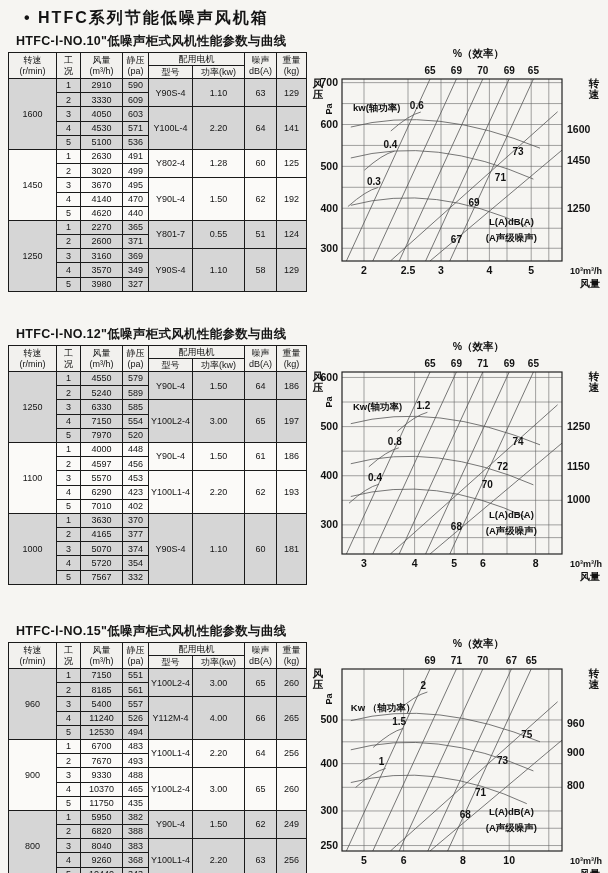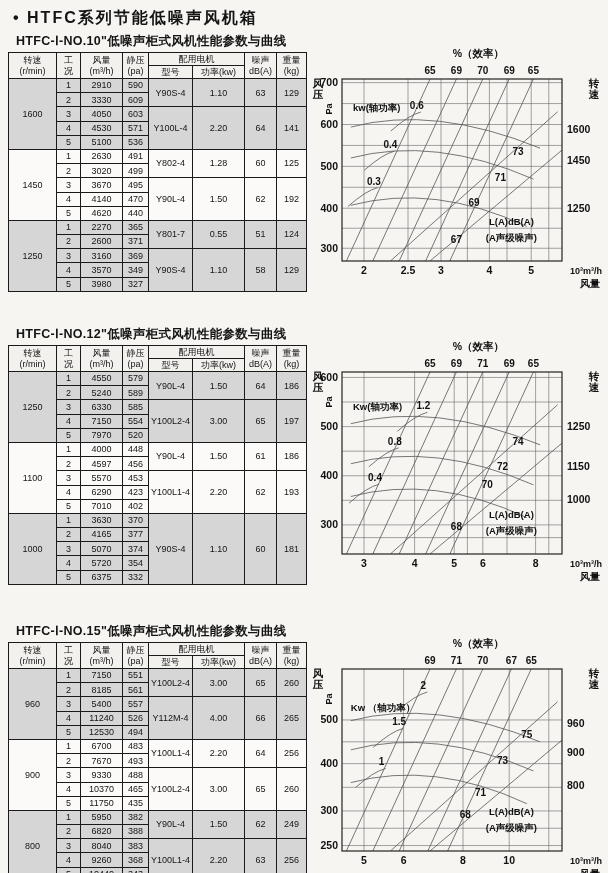--- a/index.html
+++ b/index.html
@@ -1,19 +1,19 @@
 <!DOCTYPE html>
 <html><head>
 <meta charset="utf-8">
 <style>
   * { margin:0; padding:0; box-sizing:border-box; }
   html,body { width:608px; height:873px; }
   body { background:#f6f5f2; font-family:"Liberation Sans", sans-serif; color:#141414; overflow:hidden; }
   .page { padding:6px 4px 0 8px; }
-  .page-title { font-size:16px; font-weight:bold; letter-spacing:2px; margin:2px 0 4px 5px; white-space:nowrap; }
+  .page-title { font-size:16px; font-weight:bold; letter-spacing:2px; margin:2px 0 4px 16px; white-space:nowrap; }
   .section { display:flex; align-items:flex-start; }
   .sec1 { margin-top:2px; }
   .sec2 { margin-top:33px; }
   .sec3 { margin-top:37px; }
   .left-col { width:300px; flex:none; }
   .sec-title { font-size:12.5px; font-weight:bold; margin:0 0 2px 8px; letter-spacing:0.3px; white-space:nowrap; }
   table.params { border-collapse:collapse; width:298px; table-layout:fixed; border:1.5px solid #111; }
   .params th, .params td {
     border:1px solid #1a1a1a; font-size:9px; text-align:center; vertical-align:middle;
     padding:0; line-height:1.15; white-space:pre-line; font-weight:normal; word-break:break-all;
@@ -377,21 +377,21 @@
               <td>5070</td>
               <td>374</td>
             </tr>
             <tr class="shaded">
               <td>4</td>
               <td>5720</td>
               <td>354</td>
             </tr>
             <tr class="shaded">
               <td>5</td>
-              <td>6375</td>
+              <td>7567</td>
               <td>332</td>
             </tr>
           </tbody>
         </table>
     </div>
     <div class="chart-col">
       <svg class="chart" width="296" height="250" viewBox="0 0 296 250">
           <defs>
             <clipPath id="clip1">
               <rect x="34" y="36" width="220" height="182"></rect>

